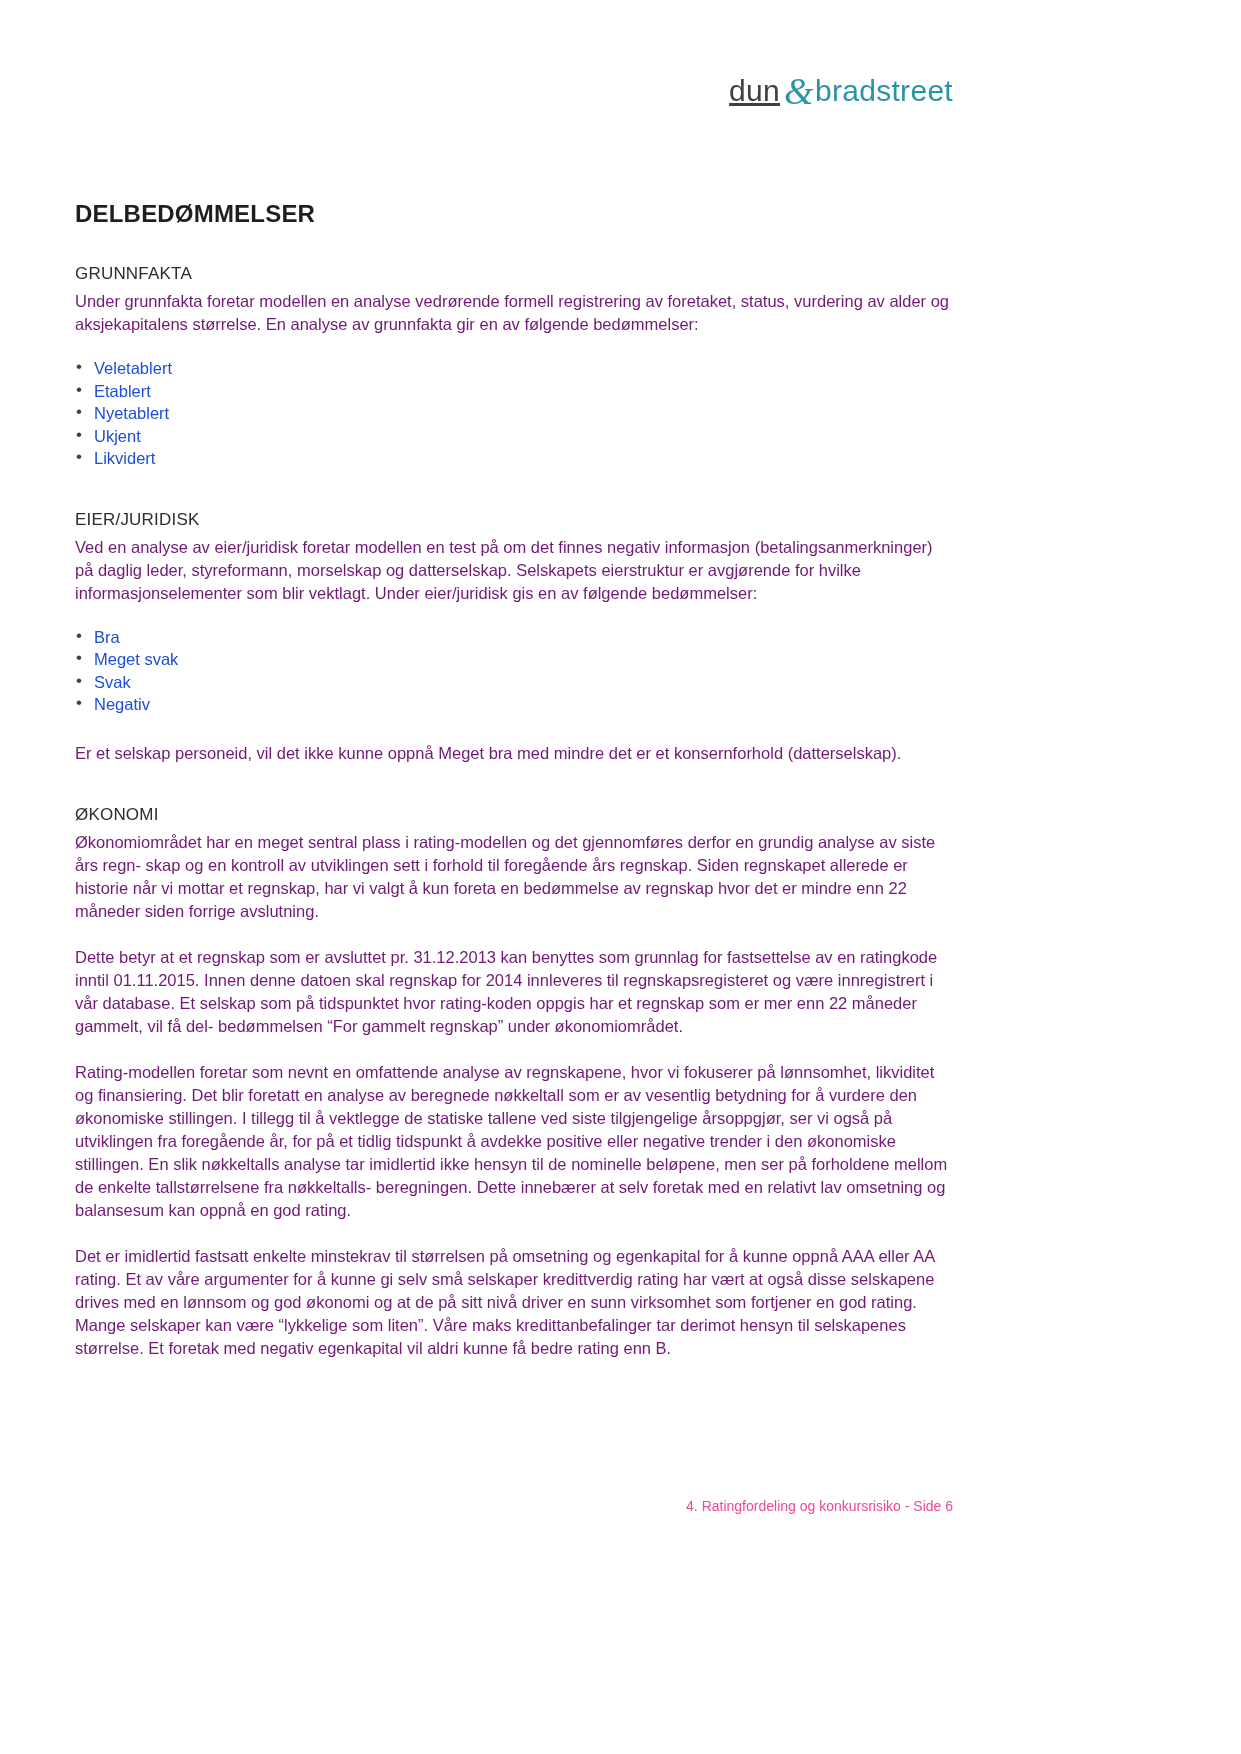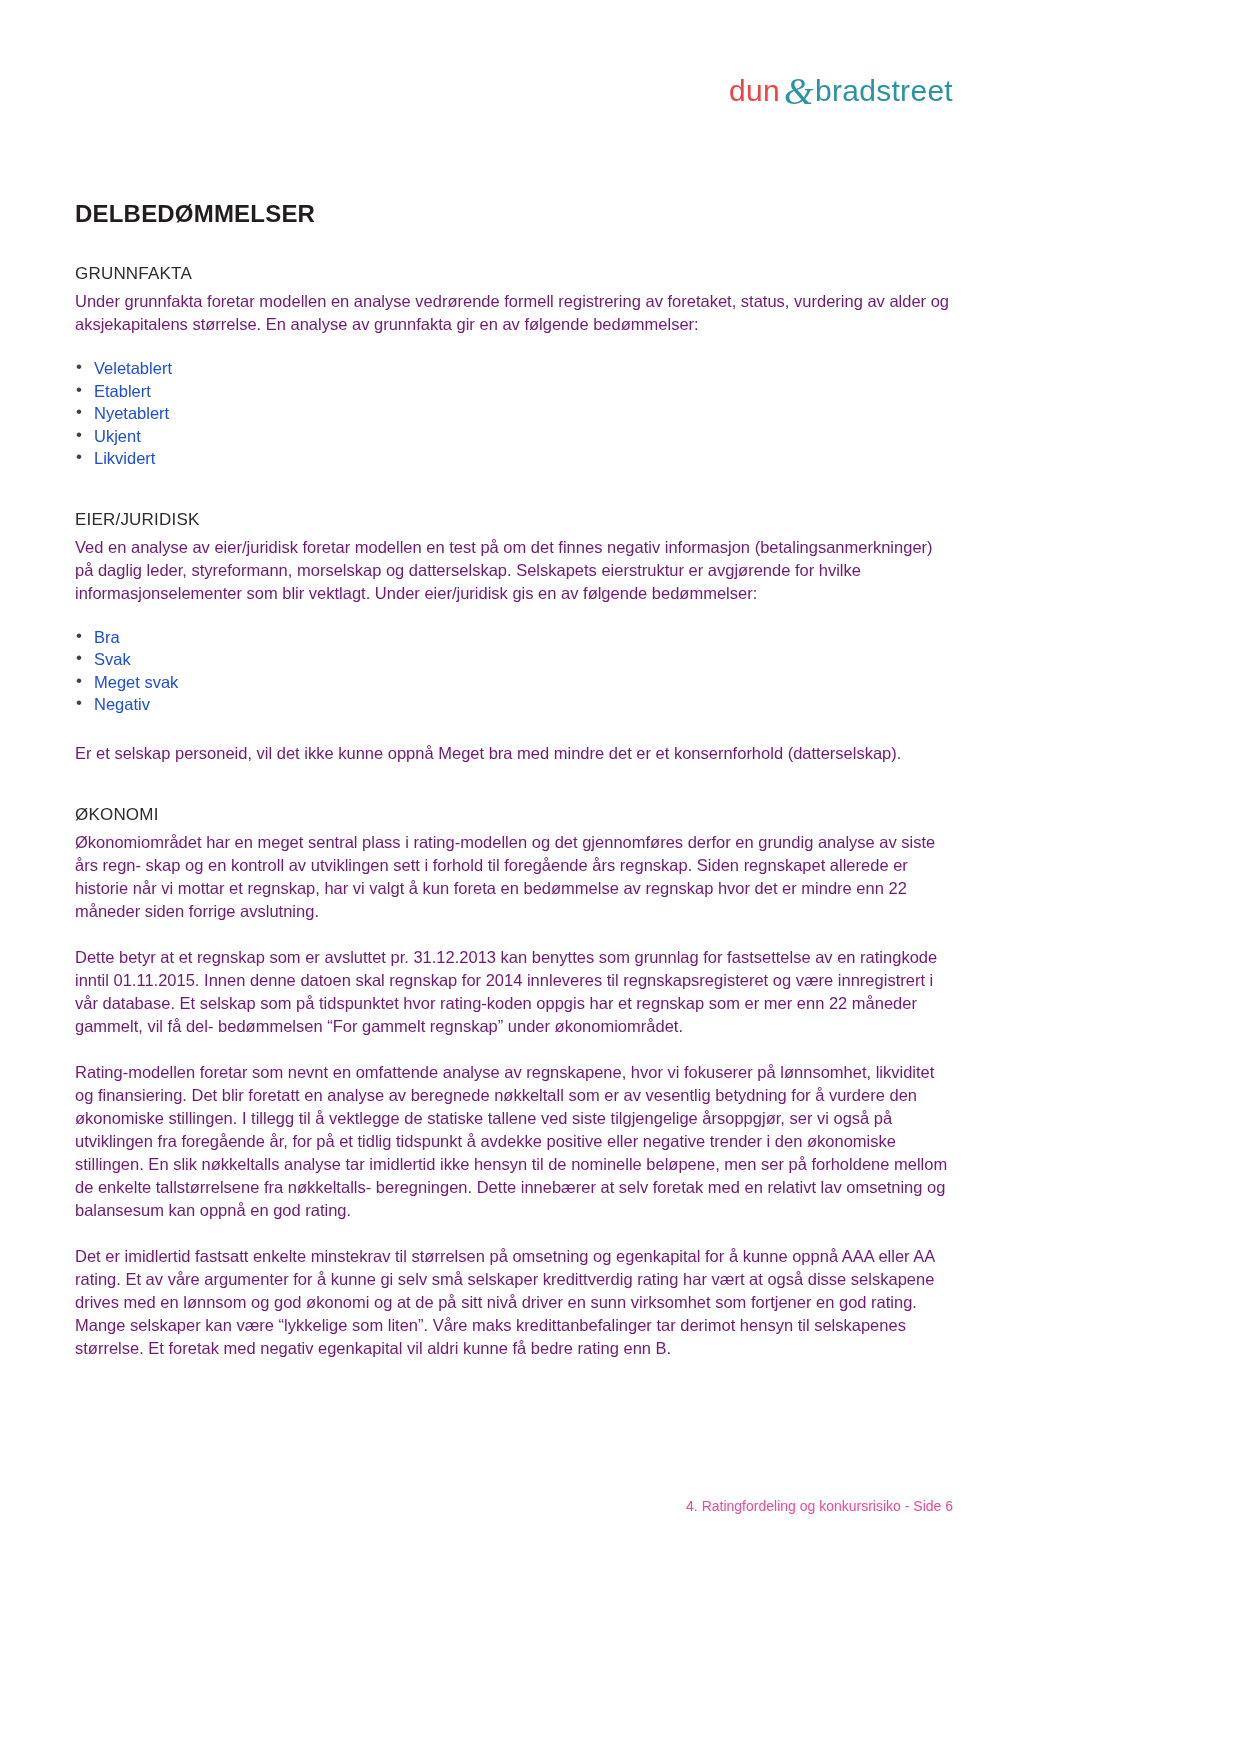--- a/index.html
+++ b/index.html
@@ -27,21 +27,21 @@
     
     .logo {
       margin-top: 72px;
       text-align: right;
       white-space: nowrap;
       font-size: 30px;
       letter-spacing: 0.3px;
       line-height: 1;
       user-select: none;
     }
-    .logo-dun { color: #ef4444; font-weight: 400; }
+    .logo-dun { color: #404040; font-weight: 400; text-decoration: underline; }
     .logo-amp {
       color: #2a93a5;
       font-weight: 400;
       font-size: 38px;
       margin: 0 1px 0 4px;
       vertical-align: -3px;
       font-family: "Liberation Serif", "DejaVu Serif", serif;
       font-style: italic;
     }
     .logo-bradstreet { color: #2a93a5; font-weight: 400; }
@@ -129,22 +129,22 @@
         <li>Ukjent</li>
         <li>Likvidert</li>
       </ul>
     </section>
 
     <section>
       <h2 class="sec-heading">EIER/JURIDISK</h2>
       <p class="para">Ved en analyse av eier/juridisk foretar modellen en test på om det finnes negativ informasjon (betalingsanmerkninger) på daglig leder, styreformann, morselskap og datterselskap. Selskapets eierstruktur er avgjørende for hvilke informasjonselementer som blir vektlagt. Under eier/juridisk gis en av følgende bedømmelser:</p>
       <ul class="bullets">
         <li>Bra</li>
+        <li>Meget svak</li>
         <li>Svak</li>
-        <li>Meget svak</li>
         <li>Negativ</li>
       </ul>
       <p class="para note">Er et selskap personeid, vil det ikke kunne oppnå Meget bra med mindre det er et konsernforhold (datterselskap).</p>
     </section>
 
     <section>
       <h2 class="sec-heading">ØKONOMI</h2>
       <p class="para">Økonomiområdet har en meget sentral plass i rating-modellen og det gjennomføres derfor en grundig analyse av siste års regn- skap og en kontroll av utviklingen sett i forhold til foregående års regnskap. Siden regnskapet allerede er historie når vi mottar et regnskap, har vi valgt å kun foreta en bedømmelse av regnskap hvor det er mindre enn 22 måneder siden forrige avslutning.</p>
       <p class="para spaced">Dette betyr at et regnskap som er avsluttet pr. 31.12.2013 kan benyttes som grunnlag for fastsettelse av en ratingkode inntil 01.11.2015. Innen denne datoen skal regnskap for 2014 innleveres til regnskapsregisteret og være innregistrert i vår database. Et selskap som på tidspunktet hvor rating-koden oppgis har et regnskap som er mer enn 22 måneder gammelt, vil få del- bedømmelsen “For gammelt regnskap” under økonomiområdet.</p>
       <p class="para spaced">Rating-modellen foretar som nevnt en omfattende analyse av regnskapene, hvor vi fokuserer på lønnsomhet, likviditet og finansiering. Det blir foretatt en analyse av beregnede nøkkeltall som er av vesentlig betydning for å vurdere den økonomiske stillingen. I tillegg til å vektlegge de statiske tallene ved siste tilgjengelige årsoppgjør, ser vi også på utviklingen fra foregående år, for på et tidlig tidspunkt å avdekke positive eller negative trender i den økonomiske stillingen. En slik nøkkeltalls analyse tar imidlertid ikke hensyn til de nominelle beløpene, men ser på forholdene mellom de enkelte tallstørrelsene fra nøkkeltalls- beregningen. Dette innebærer at selv foretak med en relativt lav omsetning og balansesum kan oppnå en god rating.</p>

